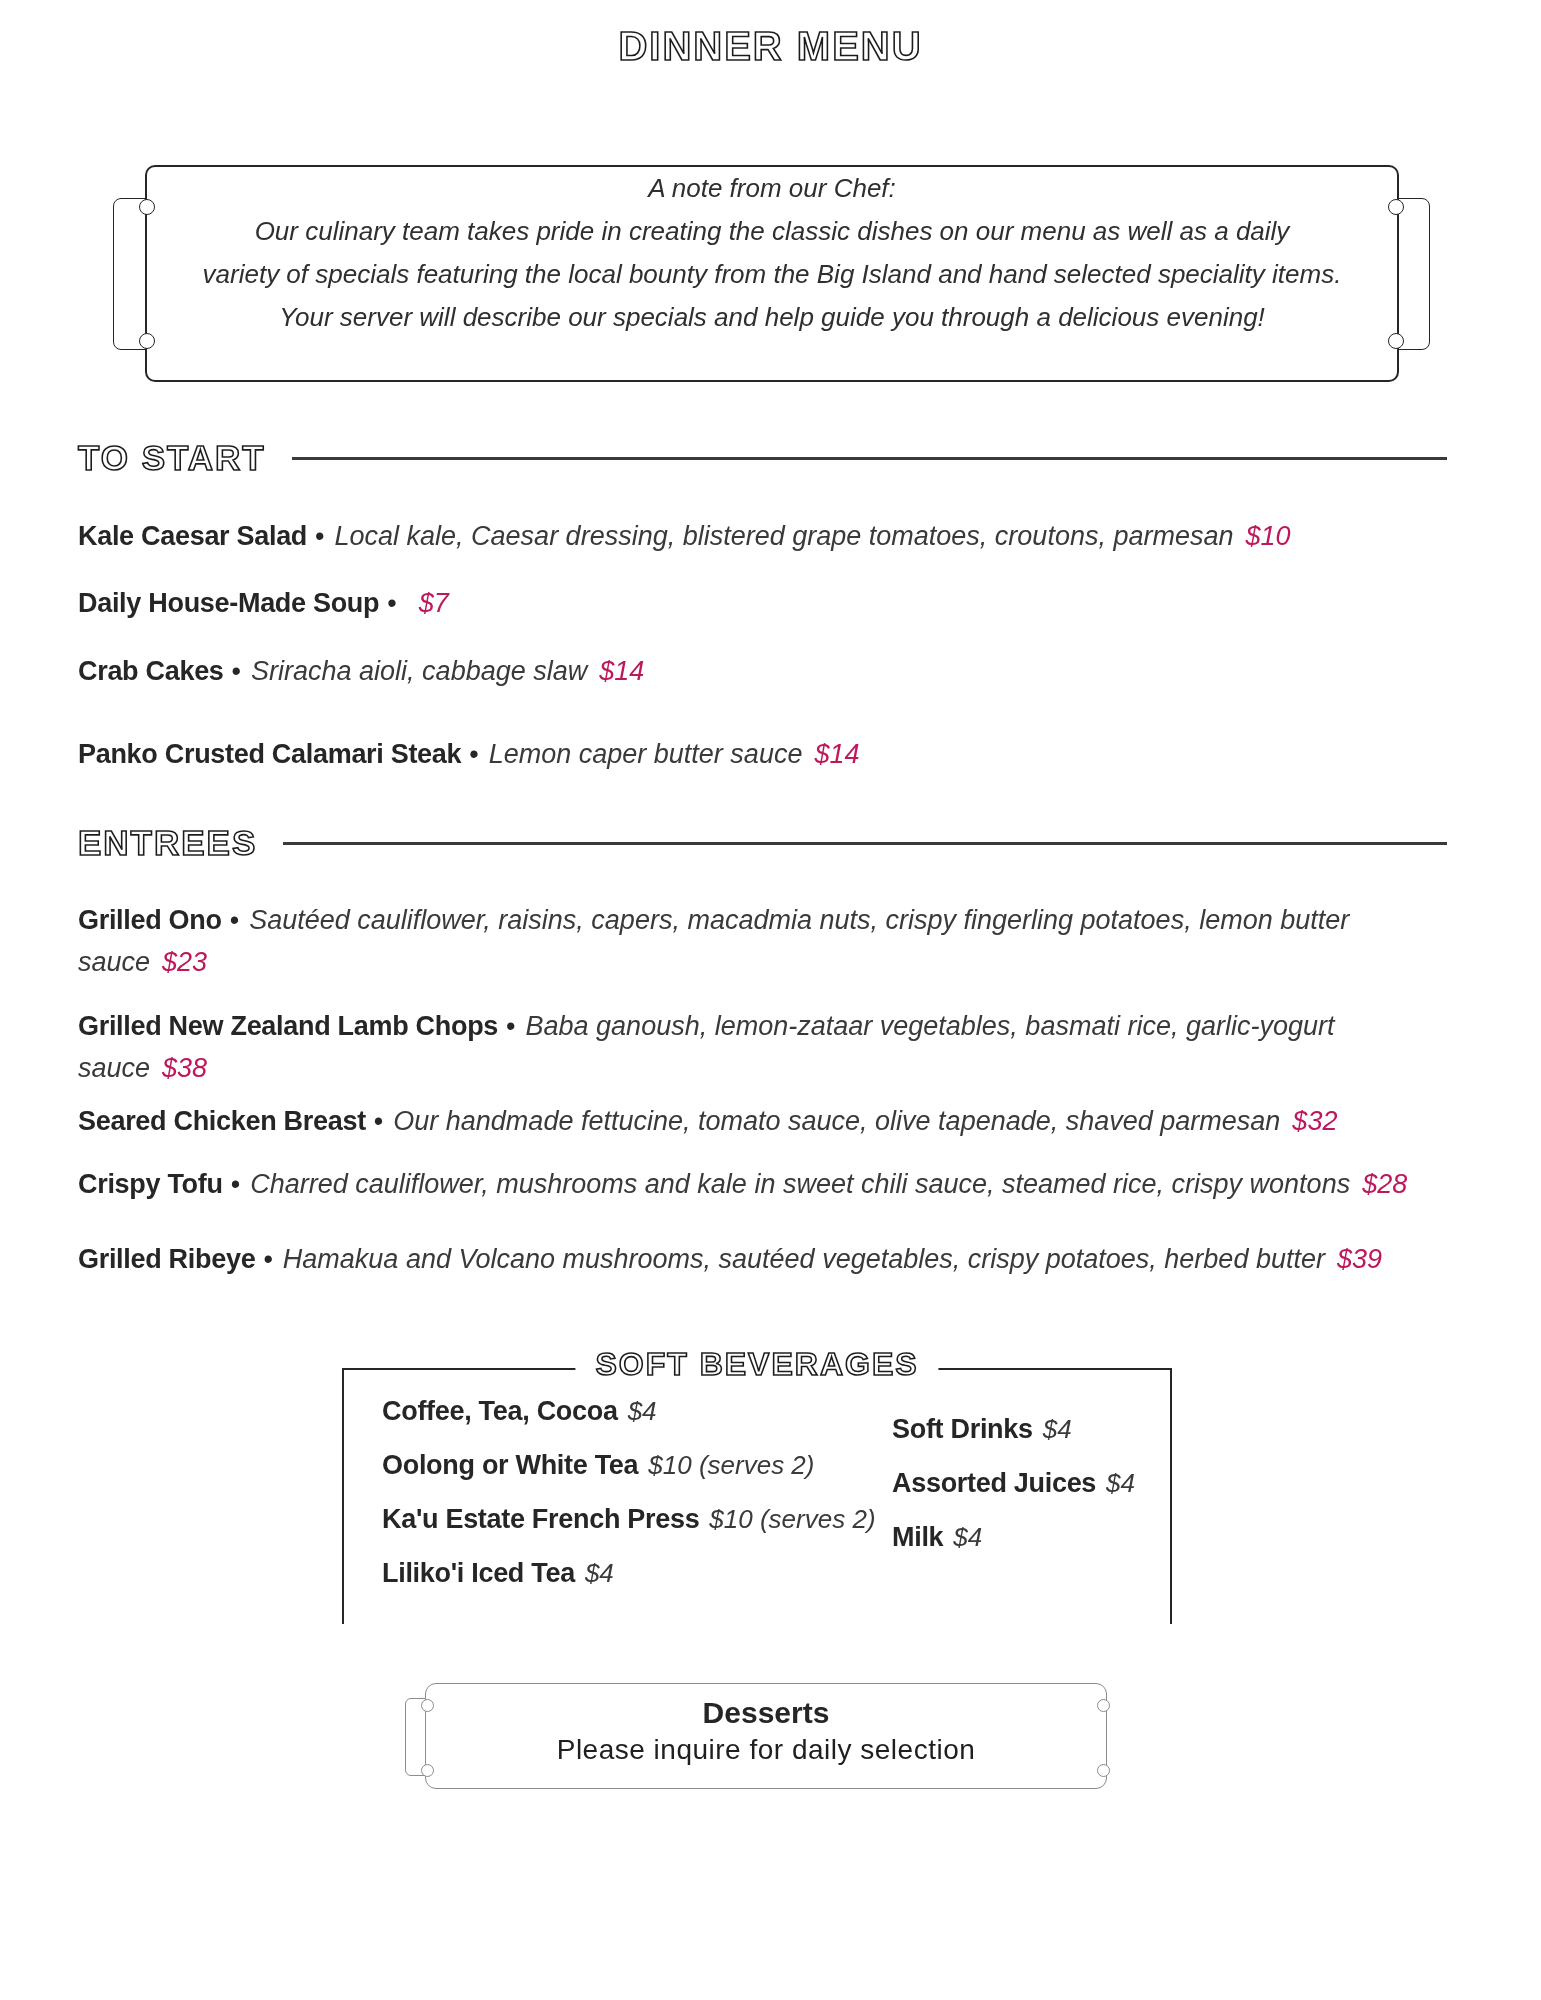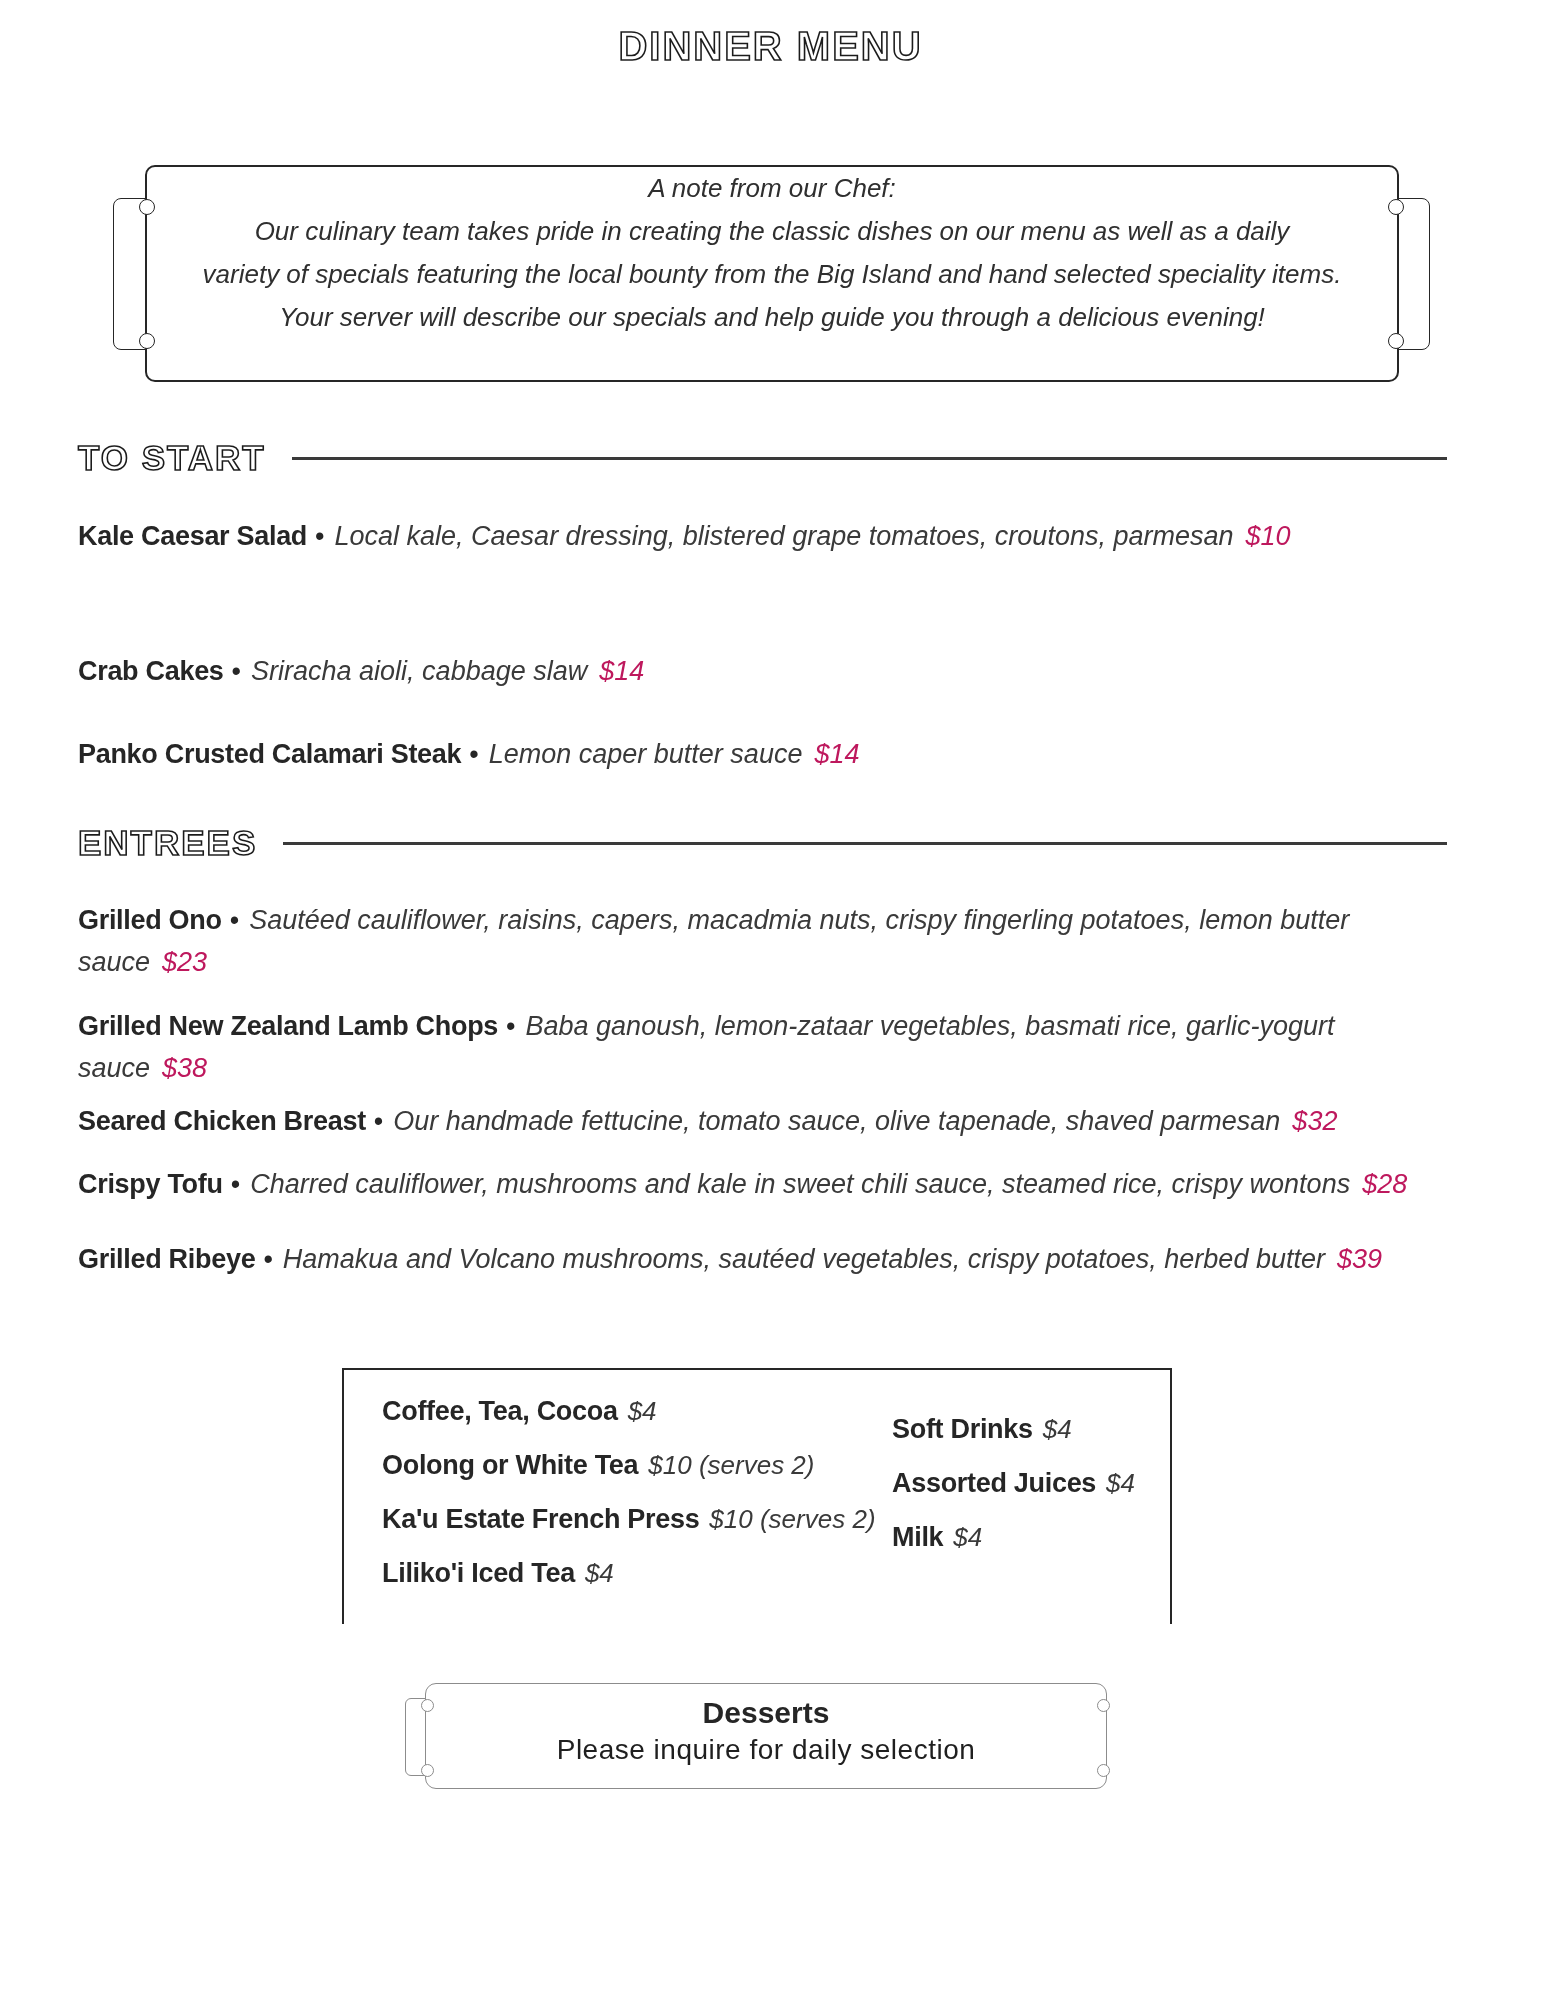--- a/index.html
+++ b/index.html
@@ -108,20 +108,23 @@
   <span class="ring" style="left:1388px; top:333px;"></span>
 
   <div class="section-header" style="top:438px;">
     <span class="outline-text">TO START</span>
     <div class="rule"></div>
   </div>
 
   <div class="menu-item" style="top:515px;">
     <span class="item-name">Kale Caesar Salad</span><span class="bullet">•</span><span class="item-desc">Local kale, Caesar dressing, blistered grape tomatoes, croutons,  parmesan</span><span class="item-price">$10</span>
   </div>
+  <div class="menu-item" style="top:582px;">
+    <span class="item-name">Daily House-Made Soup</span><span class="bullet">•</span><span class="item-desc"></span><span class="item-price">$7</span>
+  </div>
   <div class="menu-item" style="top:650px;">
     <span class="item-name">Crab Cakes</span><span class="bullet">•</span><span class="item-desc">Sriracha aioli, cabbage slaw</span><span class="item-price">$14</span>
   </div>
   <div class="menu-item" style="top:717px;margin-top:16px;">
     <span class="item-name">Panko Crusted Calamari Steak</span><span class="bullet">•</span><span class="item-desc">Lemon caper butter sauce</span><span class="item-price">$14</span>
   </div>
 
   <div class="section-header" style="top:823px;">
     <span class="outline-text">ENTREES</span>
     <div class="rule"></div>
@@ -137,20 +140,21 @@
     <span class="item-name">Seared Chicken Breast</span><span class="bullet">•</span><span class="item-desc">Our handmade fettucine, tomato sauce, olive tapenade, shaved parmesan</span><span class="item-price">$32</span>
   </div>
   <div class="menu-item" style="top:1163px;">
     <span class="item-name">Crispy Tofu</span><span class="bullet">•</span><span class="item-desc">Charred cauliflower, mushrooms and kale in sweet chili sauce, steamed rice, crispy wontons</span><span class="item-price">$28</span>
   </div>
   <div class="menu-item" style="top:1238px;">
     <span class="item-name">Grilled Ribeye</span><span class="bullet">•</span><span class="item-desc">Hamakua and Volcano mushrooms, sautéed vegetables, crispy potatoes, herbed butter</span><span class="item-price">$39</span>
   </div>
 
   <div class="bev-box">
+    <div class="bev-title outline-text">SOFT BEVERAGES</div>
     <div class="bev-col bev-col-left">
       <div class="bev-row">
         <span class="bev-name">Coffee, Tea, Cocoa</span><span class="bev-price">$4</span>
       </div>
       <div class="bev-row">
         <span class="bev-name">Oolong or White Tea</span><span class="bev-price">$10 (serves 2)</span>
       </div>
       <div class="bev-row">
         <span class="bev-name">Ka'u Estate French Press</span><span class="bev-price">$10 (serves 2)</span>
       </div>

